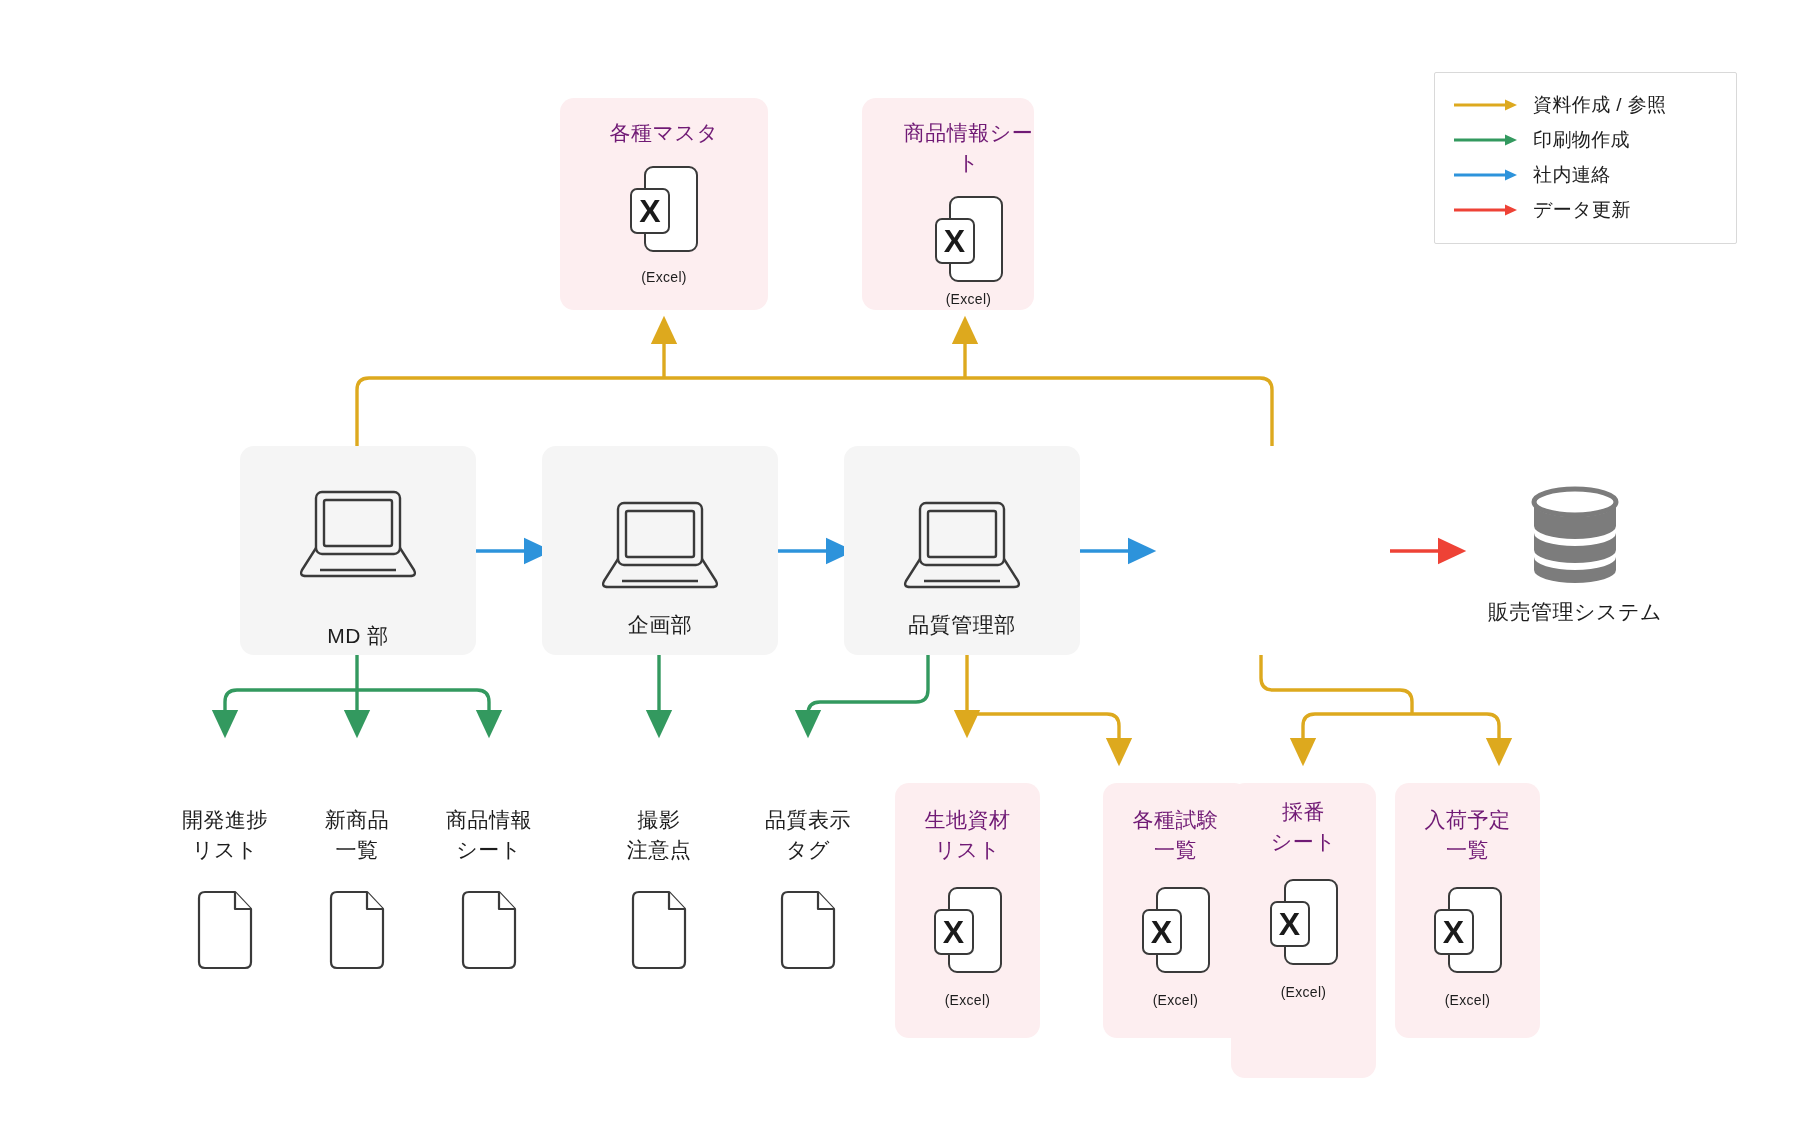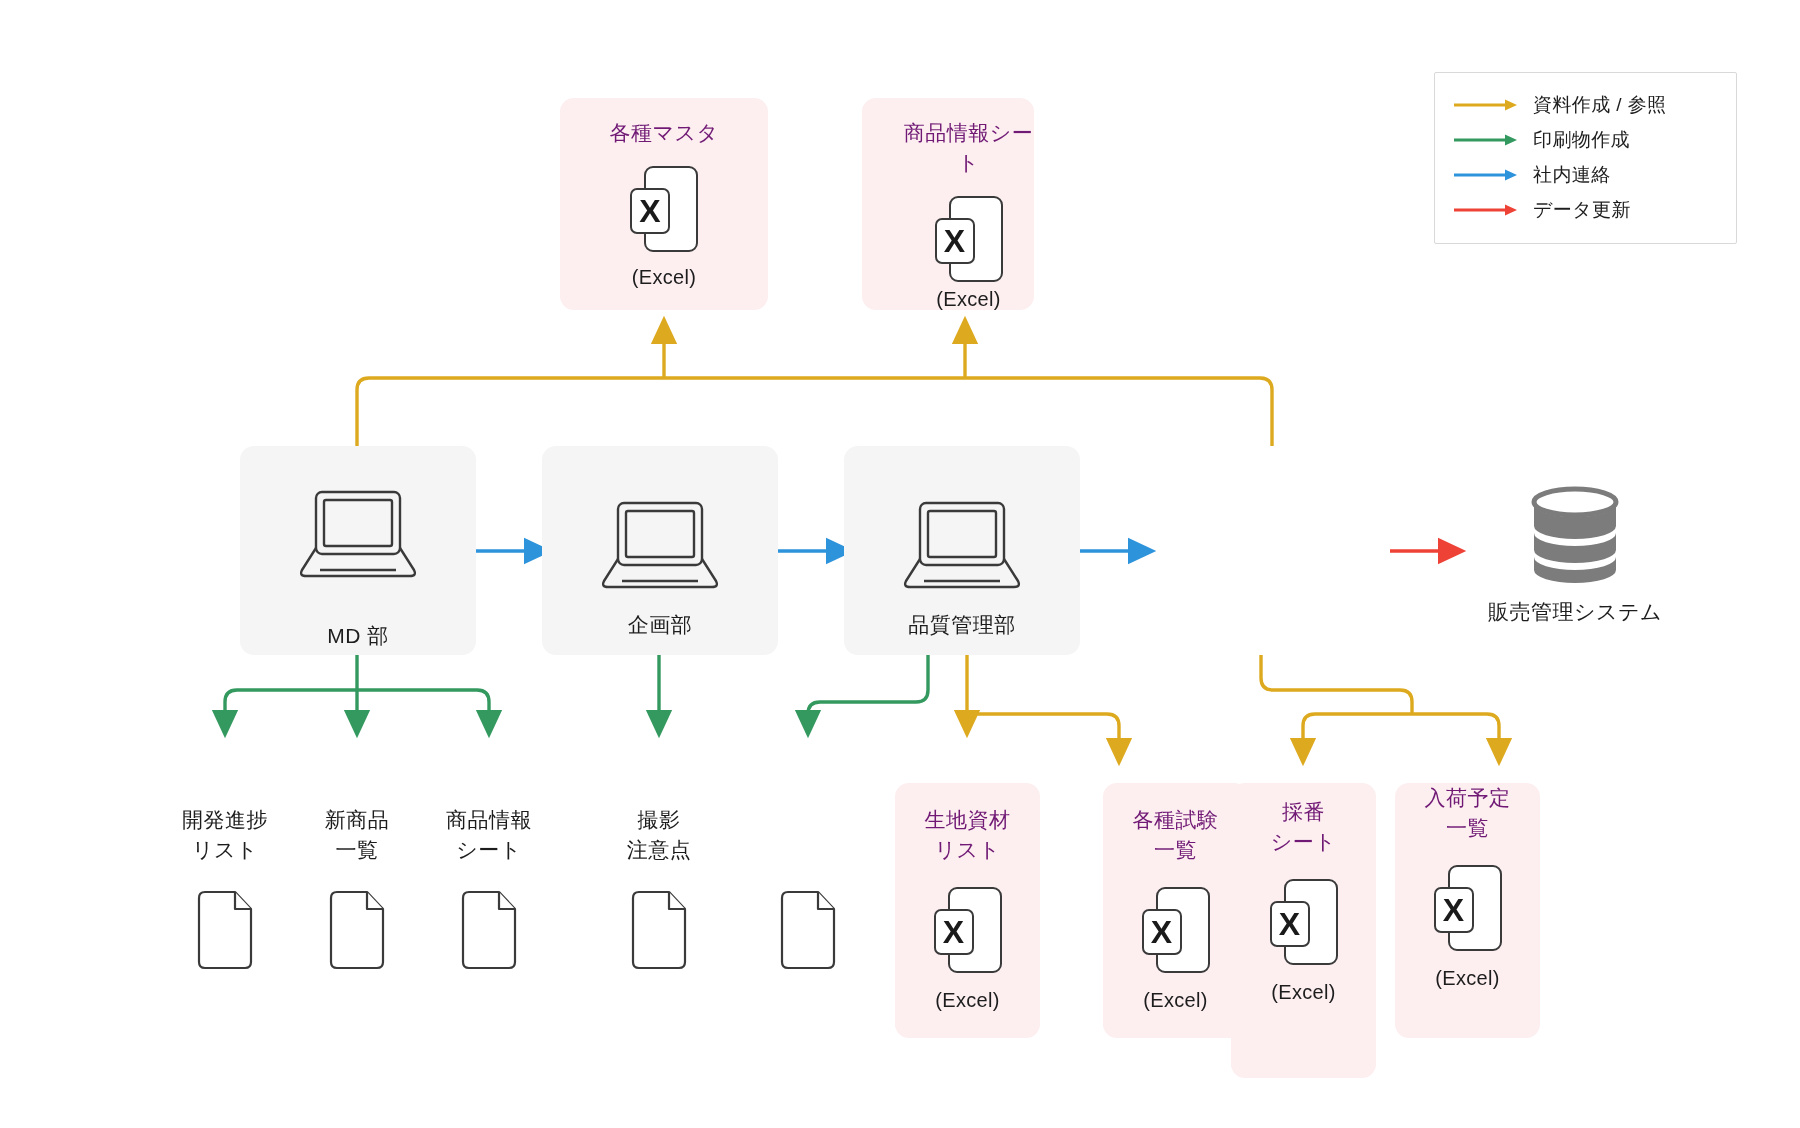--- a/index.html
+++ b/index.html
@@ -18,21 +18,21 @@
 
   
   .node{position:absolute;box-sizing:border-box;display:flex;flex-direction:column;align-items:center;}
   .box-pink{background:#fdeef0;border-radius:14px;}
   .box-gray{background:#f5f5f5;border-radius:14px;}
 
   .node-title{
     font-size:21px;line-height:30px;text-align:center;color:#701a75;
     white-space:pre-line;letter-spacing:.5px;
   }
-  .node-sub{font-size:20px;line-height:22px;color:#1d1d1d;text-align:left;letter-spacing:.3px;}
+  .node-sub{font-size:14px;line-height:22px;color:#1d1d1d;text-align:left;letter-spacing:.3px;}
   .dept-label{
     font-size:21px;line-height:28px;text-align:center;color:#1d1d1d;letter-spacing:.5px;
   }
   .plain-label{
     position:absolute;text-align:center;font-size:21px;line-height:30px;color:#1d1d1d;
     white-space:pre-line;letter-spacing:.5px;
   }
 
   
   #legend{
@@ -255,20 +255,22 @@
 注意点</div>
   <div class="node" style="left:627px;top:890px;width:64px;height:86px;">
     <div class="icon doc-ic">
       <svg width="62" height="80" viewBox="0 0 62 80" fill="#fff" stroke="#3a3a3a" stroke-width="2.2" stroke-linejoin="round">
         <path d="M5,8 Q5,2 11,2 L41,2 L57,19 L57,72 Q57,78 51,78 L11,78 Q5,78 5,72 Z"></path>
         <path d="M41,2 L41,19 L57,19"></path>
       </svg>
     </div>
   </div>
 
+  <div class="plain-label" style="left:738px;top:805px;width:140px;">品質表示
+タグ</div>
   <div class="node" style="left:776px;top:890px;width:64px;height:86px;">
     <div class="icon doc-ic">
       <svg width="62" height="80" viewBox="0 0 62 80" fill="#fff" stroke="#3a3a3a" stroke-width="2.2" stroke-linejoin="round">
         <path d="M5,8 Q5,2 11,2 L41,2 L57,19 L57,72 Q57,78 51,78 L11,78 Q5,78 5,72 Z"></path>
         <path d="M41,2 L41,19 L57,19"></path>
       </svg>
     </div>
   </div>
 
   <div class="node box-pink" style="left:895px;top:783px;width:145px;height:255px;padding-top:22px;">
@@ -294,21 +296,21 @@
   <div class="node box-pink" style="left:1231px;top:783px;width:145px;height:295px;padding-top:14px;">
     <div class="node-title">採番
 シート</div>
     <div class="icon excel-ic" style="margin-top:22px;">
       <div class="excel-doc"></div>
         <div class="excel-badge">X</div>
     </div>
     <div class="node-sub" style="margin-top:16px;">(Excel)</div>
   </div>
 
-  <div class="node box-pink" style="left:1395px;top:783px;width:145px;height:255px;">
+  <div class="node box-pink" style="left:1395px;top:783px;width:145px;height:255px;padding-top:22px;">
     <div class="node-title">入荷予定
 一覧</div>
     <div class="icon excel-ic" style="margin-top:22px;">
       <div class="excel-doc"></div>
         <div class="excel-badge">X</div>
     </div>
     <div class="node-sub" style="margin-top:16px;">(Excel)</div>
   </div>
 
 </div>

